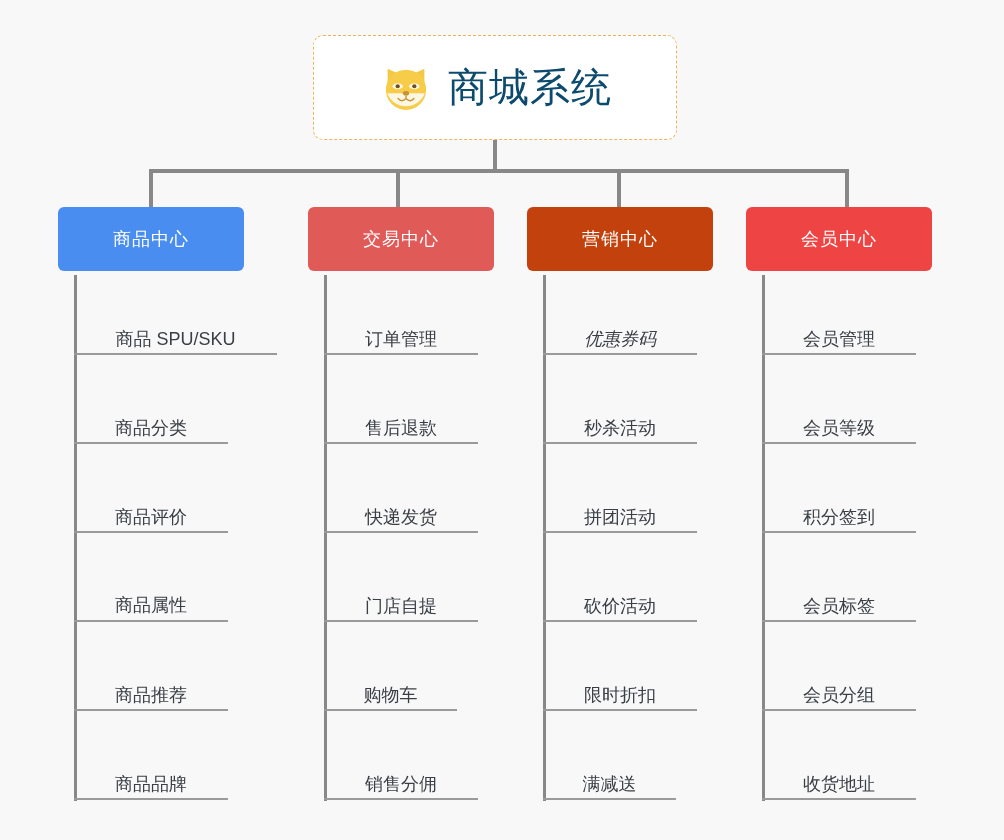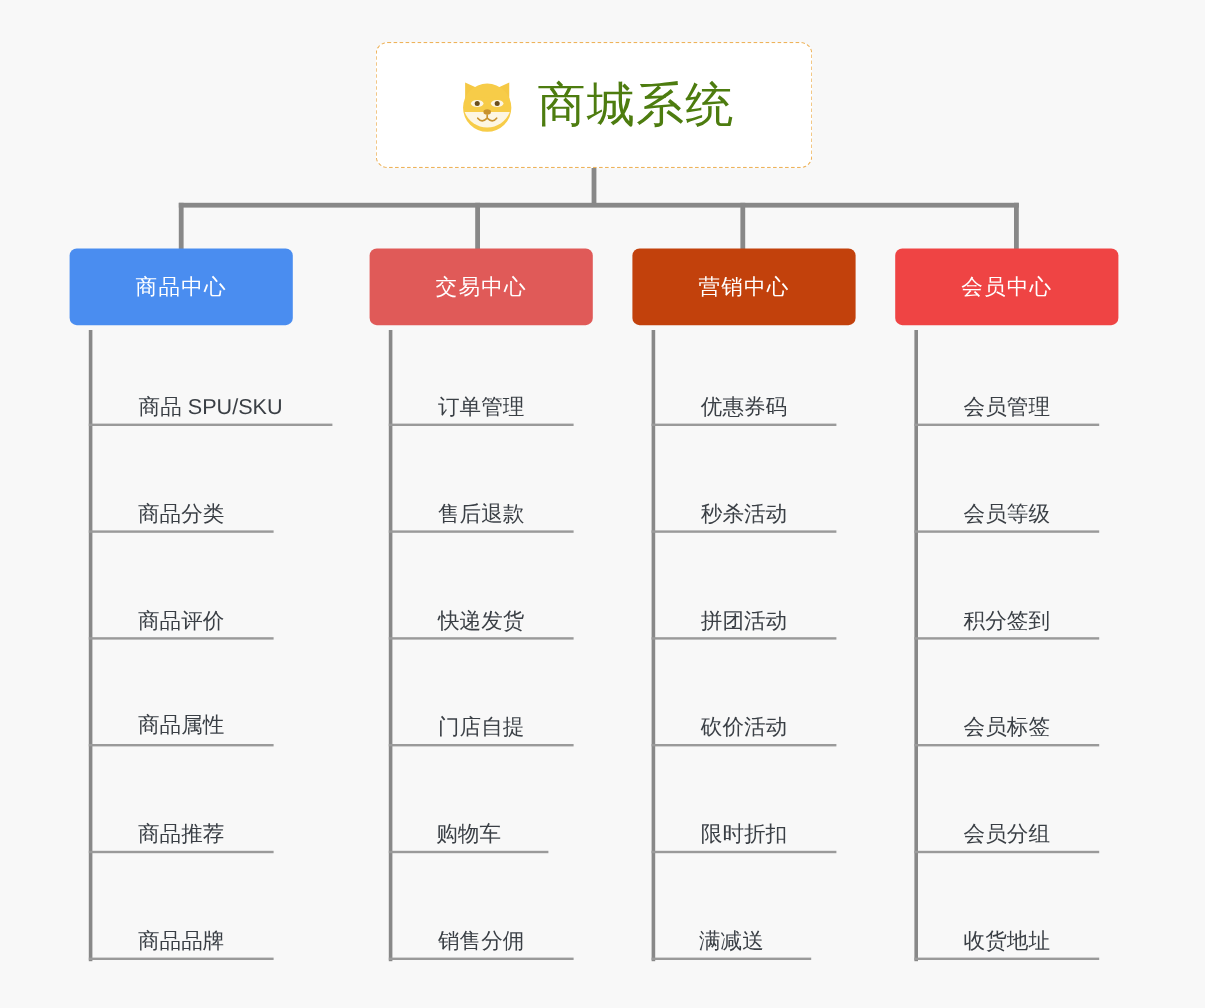--- a/index.html
+++ b/index.html
@@ -37,21 +37,21 @@
     gap: 14px;
   }
   #root-node .dog-icon {
     width: 56px;
     height: 56px;
     flex: 0 0 auto;
     display: block;
   }
   #root-node .root-title {
     font-size: 40px;
-    color: #4d7c0f;
+    color: #0c4a6e;
     letter-spacing: 1px;
     line-height: 1;
     white-space: nowrap;
     font-family: Liberation Serif, serif;
   }
 
   
   .conn {
     position: absolute;
     background: #888888;
@@ -194,21 +194,21 @@
     <div class="leaf" style="top:537px; width:154px; height:56px;">
       <span class="leaf-label">销售分佣</span>
     </div>
   </div>
 
   <div class="column" style="left:527px; width:230px;">
     <div class="cat-header" style="width:186px; background:#c2410c;">
       <span class="cat-label">营销中心</span>
     </div>
     <div class="spine" style="height:526px;"></div>
-    <div class="leaf" style="top:92px;  width:154px; height:56px;">
+    <div class="leaf" style="top:92px;  width:154px; height:56px;font-style:italic;">
       <span class="leaf-label">优惠券码</span>
     </div>
     <div class="leaf" style="top:181px; width:154px; height:56px;">
       <span class="leaf-label">秒杀活动</span>
     </div>
     <div class="leaf" style="top:270px; width:154px; height:56px;">
       <span class="leaf-label">拼团活动</span>
     </div>
     <div class="leaf" style="top:359px; width:154px; height:56px;">
       <span class="leaf-label">砍价活动</span>

